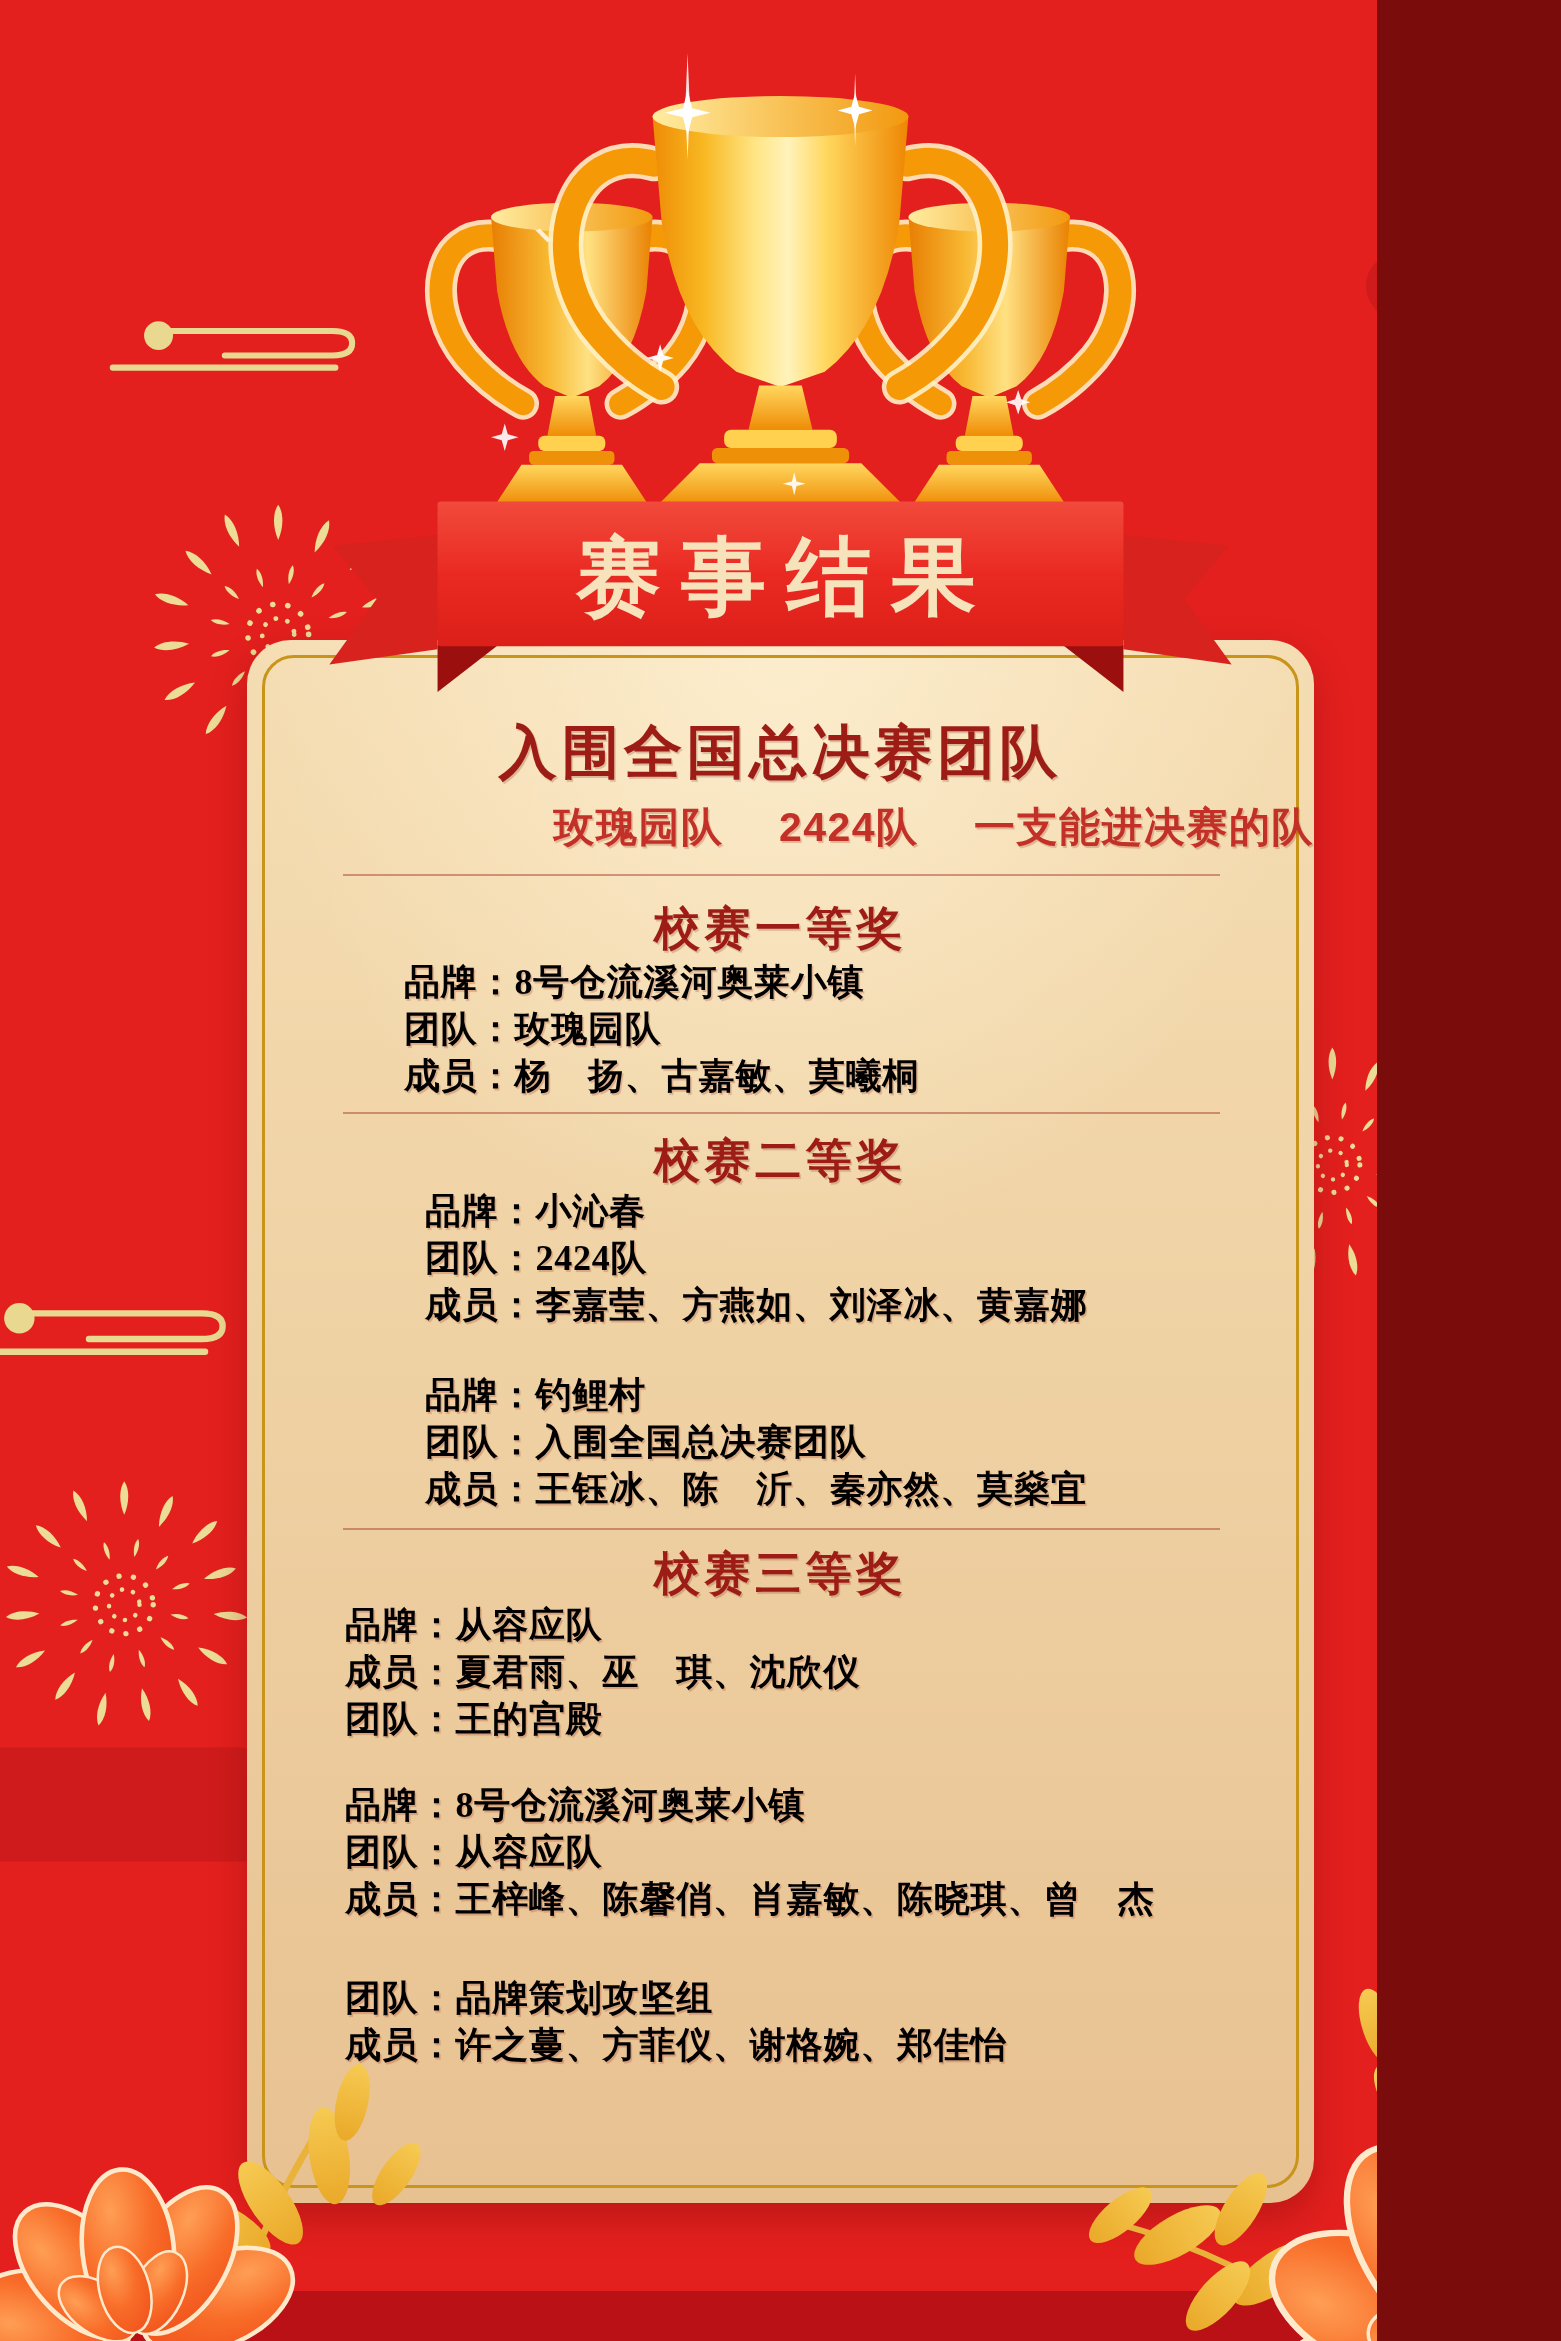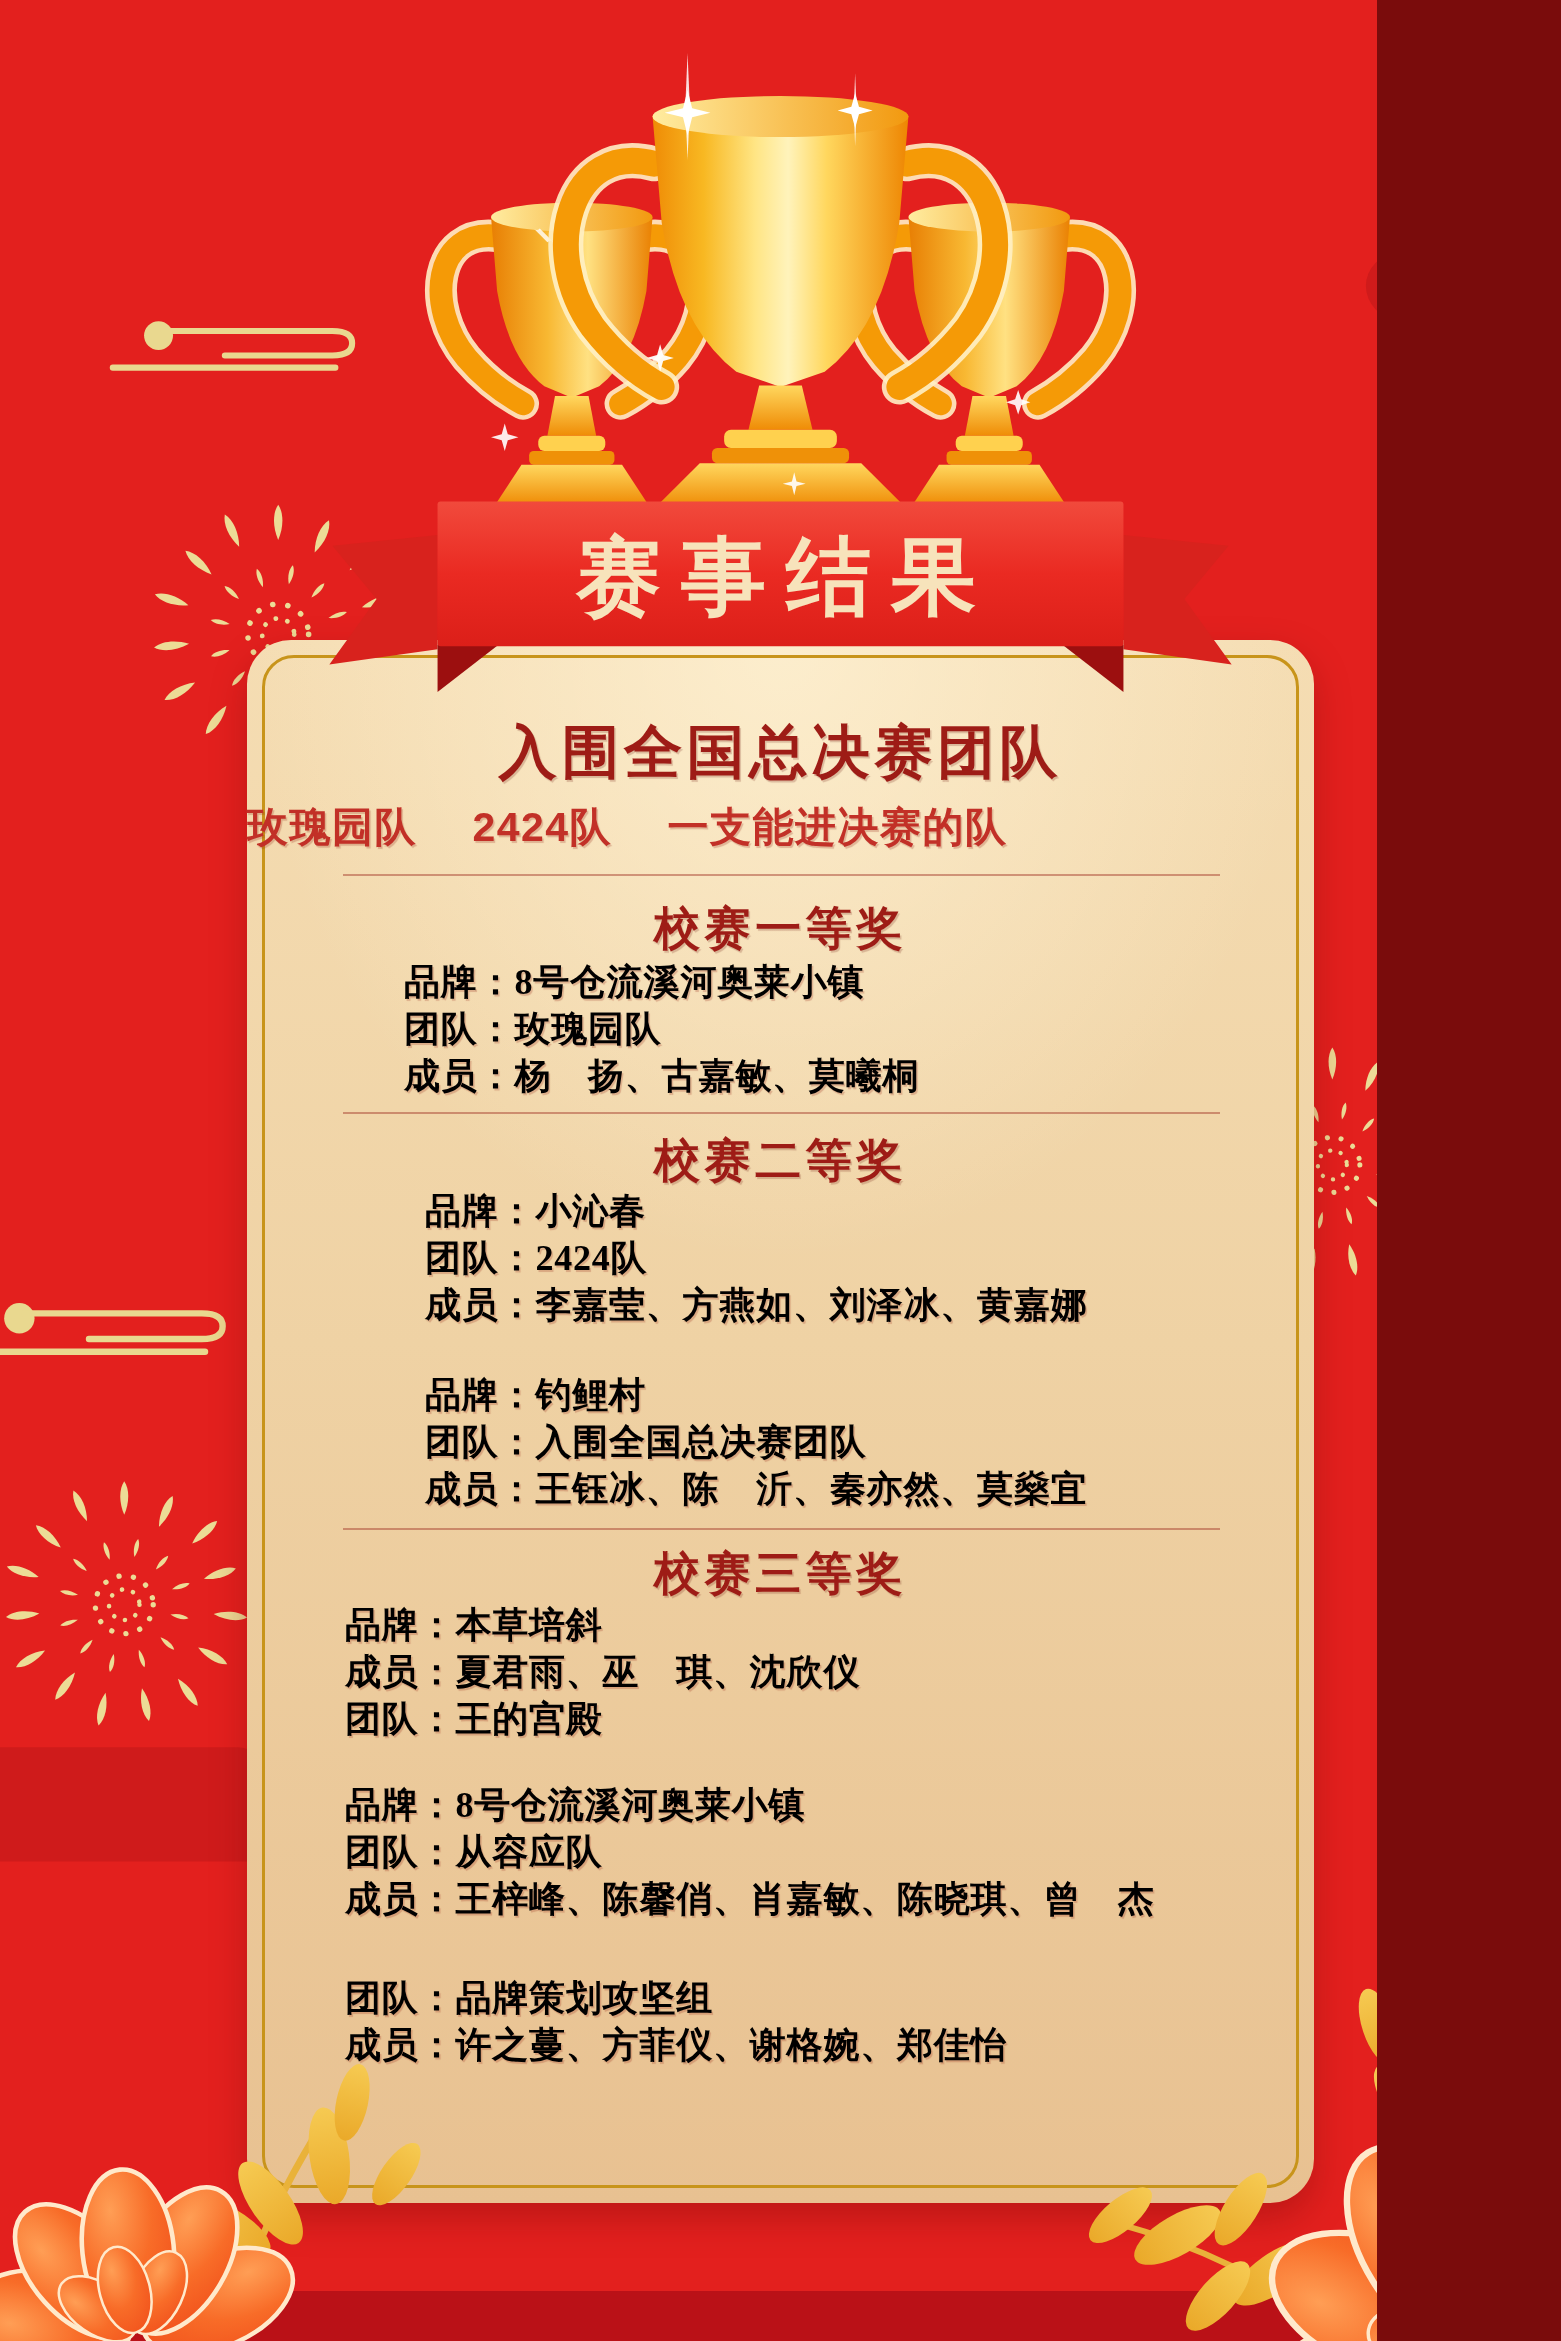--- a/index.html
+++ b/index.html
@@ -22,21 +22,21 @@
   
   .ribbon-title{position:absolute;left:438px;top:523px;width:686px;height:107px;line-height:107px;
         text-align:center;font-size:85px;font-weight:800;letter-spacing:20px;padding-left:10px;
         box-sizing:border-box;color:#f7e3bb;}
 
   
   .sec-heading{position:absolute;left:247px;width:1067px;text-align:center;color:#9e1c16;
         font-weight:800;font-size:46px;line-height:55px;letter-spacing:4.6px;
         text-shadow:1.5px 2.3px 0.8px rgba(110,25,15,.22);}
   .h-finalists{font-size:58px;line-height:56px;}
-  .teams-line{position:absolute;left:247px;width:1067px;text-align:left;color:#c23027;
+  .teams-line{position:absolute;left:247px;width:1067px;text-align:right;color:#c23027;
         font-weight:800;font-size:41px;line-height:46px;letter-spacing:1.5px;
         text-shadow:1.5px 2.3px 0.8px rgba(150,40,25,.25);}
   .group{position:absolute;}
   .body-line{font-size:36px;line-height:47px;color:#000000;font-weight:800;letter-spacing:0.8px;
         white-space:pre;text-shadow:1.5px 2.3px 0.8px rgba(150,40,25,.25);font-family:Liberation Serif, serif;}
   .divider{position:absolute;left:343px;width:877px;height:2.3px;background:rgba(168,66,50,.5);}
 </style>
 </head>
 <body>
 
@@ -233,21 +233,21 @@
     </div>
     <div class="group" style="left:425px;top:1372px">
       <div class="body-line">品牌：钓鲤村</div>
       <div class="body-line">团队：入围全国总决赛团队</div>
       <div class="body-line">成员：王钰冰、陈　沂、秦亦然、莫燊宜</div>
     </div>
     <div class="divider" style="top:1528px"></div>
 
     <div class="sec-heading" style="top:1546px">校赛三等奖</div>
     <div class="group" style="left:345px;top:1602px">
-      <div class="body-line">品牌：本草培斜</div>
+      <div class="body-line">品牌：从容应队</div>
       <div class="body-line">成员：夏君雨、巫　琪、沈欣仪</div>
       <div class="body-line">团队：王的宫殿</div>
     </div>
     <div class="group" style="left:345px;top:1782px">
       <div class="body-line">品牌：8号仓流溪河奥莱小镇</div>
       <div class="body-line">团队：从容应队</div>
       <div class="body-line">成员：王梓峰、陈馨俏、肖嘉敏、陈晓琪、曾　杰</div>
     </div>
     <div class="group" style="left:345px;top:1975px">
       <div class="body-line">团队：品牌策划攻坚组</div>

